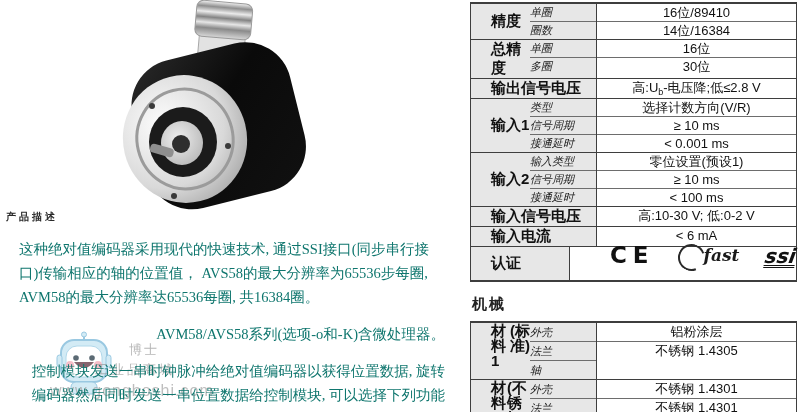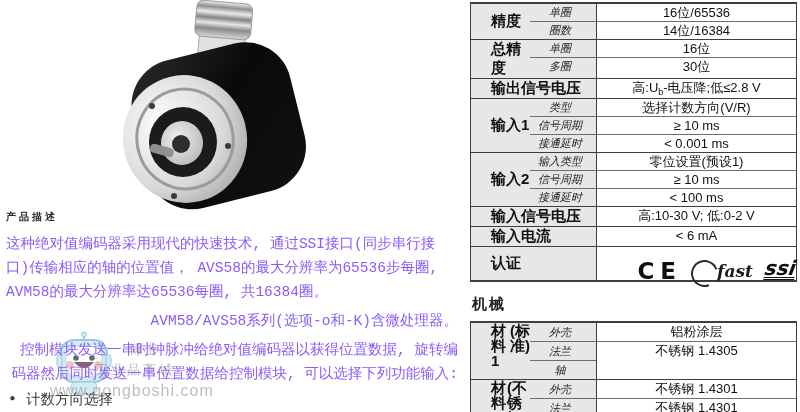--- a/index.html
+++ b/index.html
@@ -6,22 +6,22 @@
   body{width:800px;height:412px;background:#fff;overflow:hidden;position:relative;
        font-family:"Liberation Sans",sans-serif;color:#222;}
   .page{position:absolute;inset:0;}
 
   
   .left-pane{position:absolute;left:0;top:0;width:462px;height:412px;}
   .photo{position:absolute;left:90px;top:0;width:230px;height:212px;}
   .desc{position:absolute;left:6px;top:210px;width:452px;}
   .desc-title{font-size:10px;font-weight:bold;letter-spacing:3px;color:#2a2a2a;margin:0 0 8px 0;
               font-family:"DejaVu Serif","Liberation Serif",serif;}
-  .desc p{margin:0;font-size:14.5px;line-height:24px;color:#8b5cf6;
-          font-family:Liberation Mono, monospace;}
+  .desc p{margin:13px;font-size:14.5px;line-height:24px;color:#0f766e;
+          font-family:Liberation Serif, serif;}
   .desc p.sp{margin-top:5px;text-align:right;}
   .bullet-row{display:flex;align-items:flex-start;font-size:14.5px;line-height:24px;color:#3c3c3c;
               font-family:"DejaVu Serif","Liberation Serif",serif;margin-top:1px;}
   .bullet-dot{width:18px;padding-left:2px;font-size:15px;}
 
   
   .wm{position:absolute;color:#9a9a9a;opacity:.72;pointer-events:none;}
   .wm-face{left:55px;top:331px;width:58px;height:68px;opacity:.9;}
   .wm-brand{left:129px;top:341px;font-size:13px;letter-spacing:2px;}
   .wm-shop{left:95px;top:361px;font-size:13px;letter-spacing:3px;}
@@ -31,32 +31,32 @@
   .right-pane{position:absolute;left:470px;top:2px;width:327px;}
   .spec-table{border:1px solid #3e3e3e;border-top-width:2px;border-bottom-width:2px;
               background:#fff;font-size:13px;}
   .tgroup{display:flex;}
   .tgroup + .tgroup{border-top:1px solid #3e3e3e;}
   .lcell{width:125px;background:#e7e7e7;display:flex;box-sizing:border-box;}
   .glabel{flex:1;display:flex;align-items:center;padding-left:20px;font-weight:bold;color:#111;
           font-size:15px;}
   .glabel.two-line{flex-direction:row;justify-content:center;align-items:flex-start;line-height:15px;}
   .subs{width:66px;display:flex;flex-direction:column;}
-  .sub{height:17px;line-height:17px;text-align:center;padding-right:6px;font-style:italic;
+  .sub{height:17px;line-height:17px;text-align:left;padding-right:6px;font-style:italic;
        font-size:11px;color:#1c1c1c;font-family:"Liberation Serif",serif;}
   .sub + .sub{border-top:1px solid #6d6d6d;}
   .vals{flex:1;border-left:1px solid #3e3e3e;display:flex;flex-direction:column;background:#fff;}
   .val{height:17px;line-height:17px;text-align:center;color:#111;}
   .val + .val{border-top:1px solid #6d6d6d;}
   .subscript{font-size:9px;vertical-align:-3px;}
   .mech .sub,.mech .val{height:18px;line-height:18px;}
   .mech-title{font-size:15px;font-weight:bold;letter-spacing:2px;color:#222;margin:13px 0 7px 2px;}
 
   
-  .cert-row{height:33px;display:flex;align-items:flex-end;justify-content:center;gap:12px;margin-left:40px;}
+  .cert-row{height:33px;display:flex;align-items:flex-start;justify-content:center;gap:26px;margin-left:40px;}
   .ce{font-weight:bold;font-size:23px;letter-spacing:6px;color:#111;
       font-family:"DejaVu Sans",sans-serif;}
   .fast{position:relative;font-style:italic;font-weight:bold;font-size:17px;color:#1a1a1a;
         font-family:"DejaVu Serif",serif;padding-left:23px;}
   .fast::before{content:"";position:absolute;left:-3px;top:-3px;width:23px;height:23px;
         border:2px solid #2a2a2a;border-right-color:transparent;border-radius:50%;
         transform:rotate(25deg);}
   .ssi{font-style:italic;font-weight:bold;font-size:20px;color:#111;transform:skewX(-10deg);
        border-bottom:3px double #111;line-height:18px;font-family:"DejaVu Sans",sans-serif;}
 </style>
@@ -155,21 +155,21 @@
 
       <div class="tgroup">
         <div class="lcell">
           <div class="glabel">精度</div>
           <div class="subs">
             <div class="sub">单圈</div>
             <div class="sub">圈数</div>
           </div>
         </div>
         <div class="vals">
-          <div class="val">16位/65536</div>
+          <div class="val">16位/89410</div>
           <div class="val">14位/16384</div>
         </div>
       </div>
 
       <div class="tgroup">
         <div class="lcell">
           <div class="glabel">总精度</div>
           <div class="subs">
             <div class="sub">单圈</div>
             <div class="sub">多圈</div>

